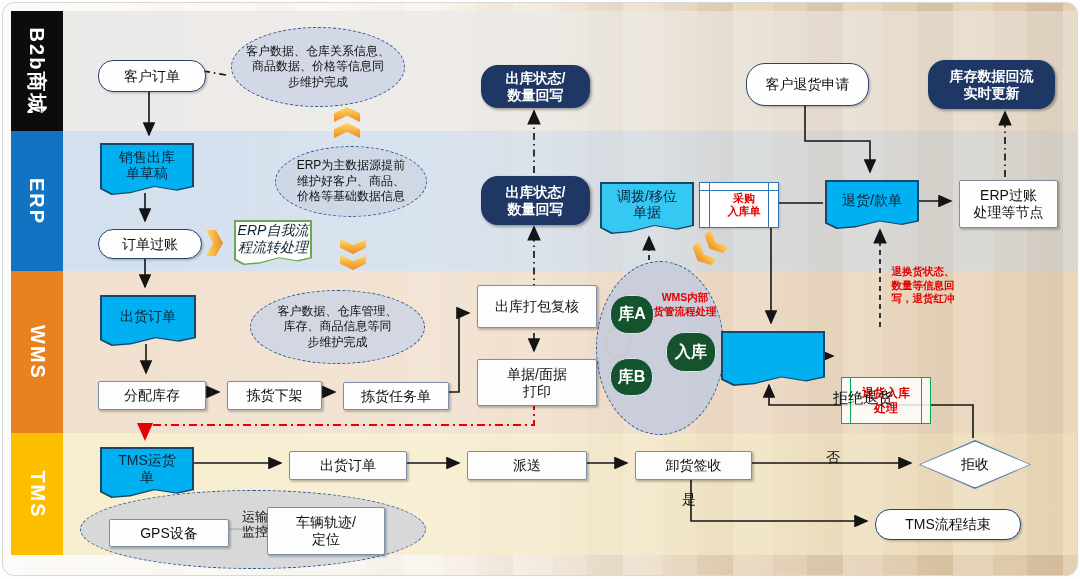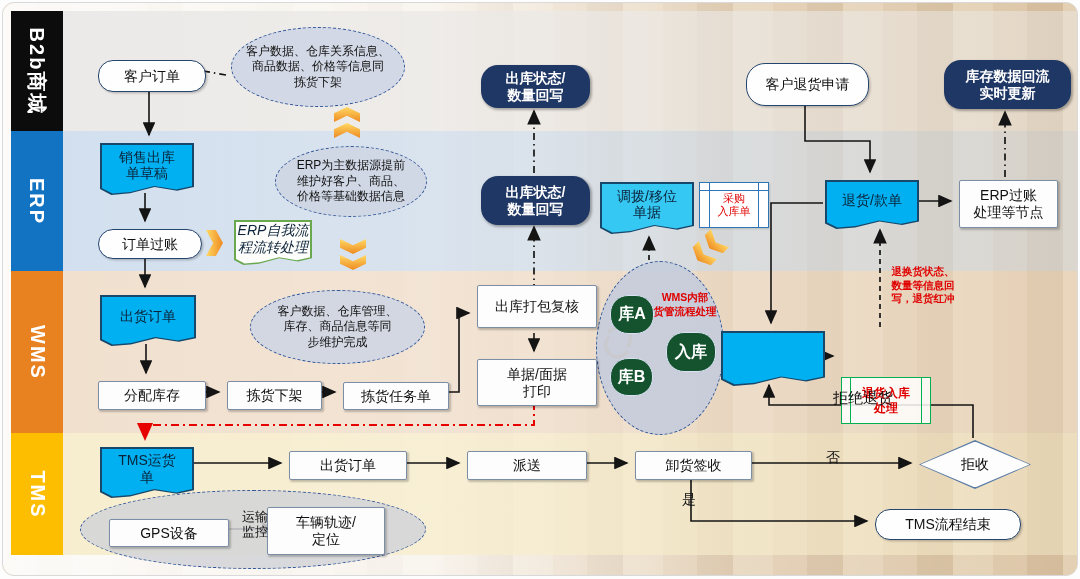--- a/index.html
+++ b/index.html
@@ -30,21 +30,21 @@
   .doc .bg,.doc .fg{position:absolute;clip-path:polygon(0 0,100% 0,100% 83%,82% 90%,58% 83%,32% 95%,12% 98%,0 87%);}
   .doc .bg{inset:0;background:#17476b;}
   .doc .fg{inset:1.6px;background:#00b0f0;}
   .doc.lt .fg{background:#35c8f3;}
   .doc.green .bg{background:#6aa84f;}
   .doc.green .fg{background:#fdfefc;}
   .doc .lbl{position:absolute;left:0;right:0;top:0;bottom:9px;display:flex;align-items:center;justify-content:center;text-align:center;font-size:14px;line-height:1.15;color:#0b2239;}
   .callout{position:absolute;z-index:7;border:1.6px dashed #2f5597;border-radius:50%;background:rgba(206,213,228,.88);display:flex;align-items:center;justify-content:center;text-align:center;font-size:12px;color:#111;line-height:1.3;}
   .bigellipse{position:absolute;z-index:7;border:1.6px dashed #2f5597;border-radius:50%;background:rgba(198,204,219,.92);}
   .sq{position:absolute;z-index:9;background:#14532d;border:1.4px solid #d8e2f3;border-radius:18px;color:#fff;font-weight:bold;font-size:16px;display:flex;align-items:center;justify-content:center;}
-  .tblbox{background:#fff;border:1.5px solid #2e75b6;color:#e00000;font-size:11px;font-weight:normal;position:relative;box-shadow:1px 1px 2px rgba(0,0,0,.15);}
+  .tblbox{background:#fff;border:1.5px solid #2e75b6;color:#e00000;font-size:11px;font-weight:bold;position:relative;box-shadow:1px 1px 2px rgba(0,0,0,.15);padding-left:10px;}
   .tblbox i{position:absolute;background:#2e75b6;}
   .greenbox{background:rgba(255,255,255,.85);border:1.5px solid #00b050;color:#e00000;font-size:12px;font-weight:bold;position:relative;}
   .greenbox i{position:absolute;top:0;bottom:0;width:1.4px;background:#00b050;}
   .diamond{position:absolute;z-index:8;}
   .diamond .bg,.diamond .fg{position:absolute;clip-path:polygon(50% 0,100% 50%,50% 100%,0 50%);}
   .diamond .bg{inset:0;background:#5a7ca6;}
   .diamond .fg{inset:1.6px;background:#fdfdfd;}
   .diamond .lbl{position:absolute;inset:0;display:flex;align-items:center;justify-content:center;font-size:14px;}
   .edge-label{position:absolute;z-index:9;font-size:14px;color:#111;text-align:center;}
   .red-note{position:absolute;z-index:9;font-size:10.5px;color:#e00000;line-height:1.3;text-align:center;font-weight:bold;}
@@ -125,21 +125,21 @@
     </g>
     <g stroke-width="3.4" fill="none" stroke-linecap="round">
       <path d="M626,351 A11,11 0 1 1 607,337" stroke="#e8a23b"></path>
       <path d="M608,331 A11,11 0 1 1 627,345" stroke="#f3b53c"></path>
     </g>
   </svg>
 
   <div class="callout" style="left:228px;top:24px;width:172px;height:78px;">
         <span data-bind="nodes.b2b_note">客户数据、仓库关系信息、
 商品数据、价格等信息同
-拣货下架</span>
+步维护完成</span>
       </div>
   <div class="callout" style="left:272px;top:143px;width:150px;height:69px;">
         <span data-bind="nodes.erp_note">ERP为主数据源提前
 维护好客户、商品、
 价格等基础数据信息</span>
       </div>
   <div class="callout" style="left:247px;top:287px;width:173px;height:72px;">
         <span data-bind="nodes.wms_note">客户数据、仓库管理、
 库存、商品信息等同
 步维护完成</span>
@@ -160,21 +160,21 @@
   <div class="node stadium" style="left:95px;top:57px;width:106px;height:30px;">
         <span data-bind="nodes.customer_order">客户订单</span>
       </div>
   <div class="node navy" style="left:478px;top:62px;width:109px;height:43px;">
         <span data-bind="nodes.status_writeback_b2b">出库状态/
 数量回写</span>
       </div>
   <div class="node stadium" style="left:743px;top:60px;width:121px;height:41px;border-radius:19px;">
         <span data-bind="nodes.customer_return_request">客户退货申请</span>
       </div>
-  <div class="node navy" style="left:925px;top:57px;width:127px;height:49px;margin-left:16px;">
+  <div class="node navy" style="left:925px;top:57px;width:127px;height:49px;">
         <span data-bind="nodes.inventory_backflow">库存数据回流
 实时更新</span>
       </div>
 
   <div class="doc" style="left:97px;top:140px;width:94px;height:53px;">
         <i class="bg"></i>
         <i class="fg"></i>
         <span class="lbl" data-bind="nodes.sales_draft">销售出库
 单草稿</span>
       </div>

